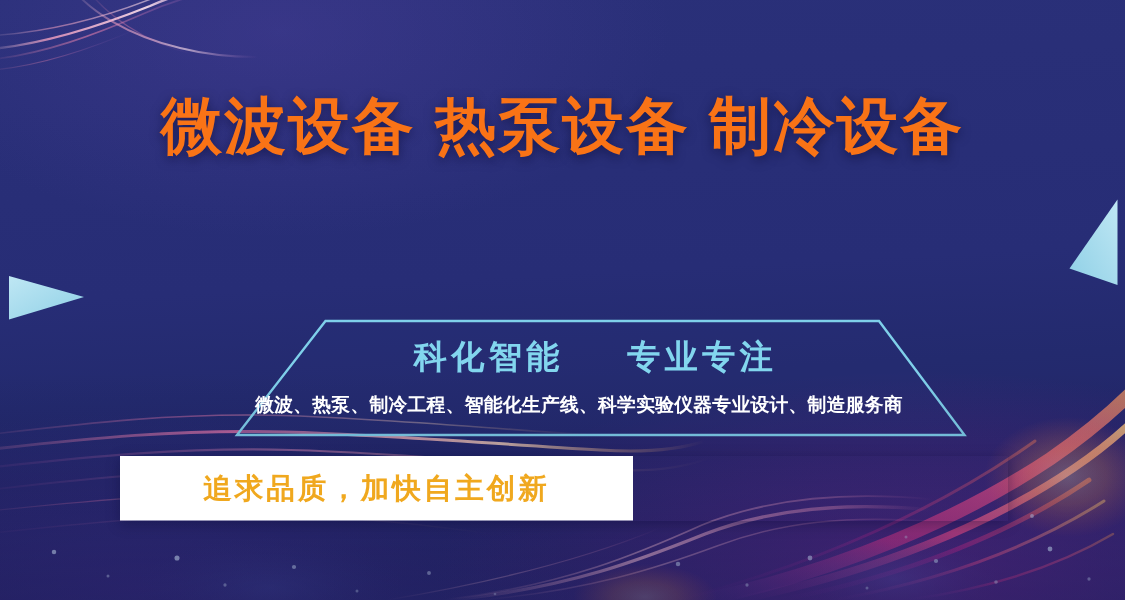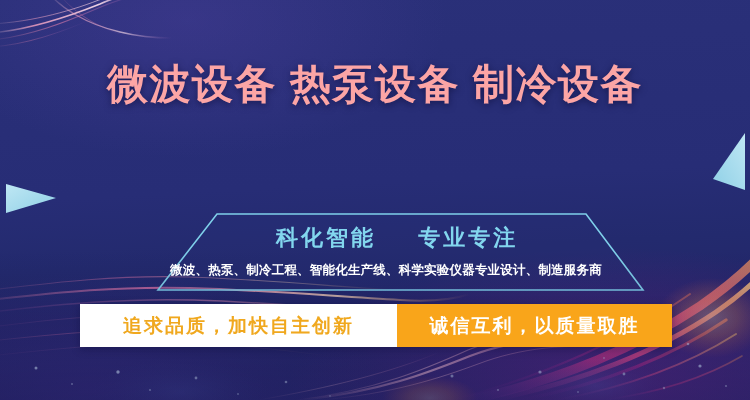--- a/index.html
+++ b/index.html
@@ -49,21 +49,21 @@
     pointer-events: none;
   }
 
   
   .headline {
     position: absolute;
     left: 0;
     right: 0;
     top: 58px;
     text-align: center;
-    color: #fca5a5;
+    color: #f97316;
     font-size: 41px;
     line-height: 53px;
     font-weight: 700;
     letter-spacing: 1.5px;
     text-shadow: 0 2px 7px rgba(10,10,50,0.55);
     white-space: nowrap;
   }
 
   
   .trap-wrap {
@@ -279,16 +279,15 @@
     <div class="sub-title">
       <span>科化智能</span>
       <span class="gap2"></span>
       <span>专业专注</span>
     </div>
     <div class="sub-desc">微波、热泵、制冷工程、智能化生产线、科学实验仪器专业设计、制造服务商</div>
   </div>
 
   <div class="pill">
     <div class="pill-left">追求品质，加快自主创新</div>
-    <div class="pill-right">诚信互利，以质量取胜</div>
   </div>
 
 </div>
 
 </body></html>

